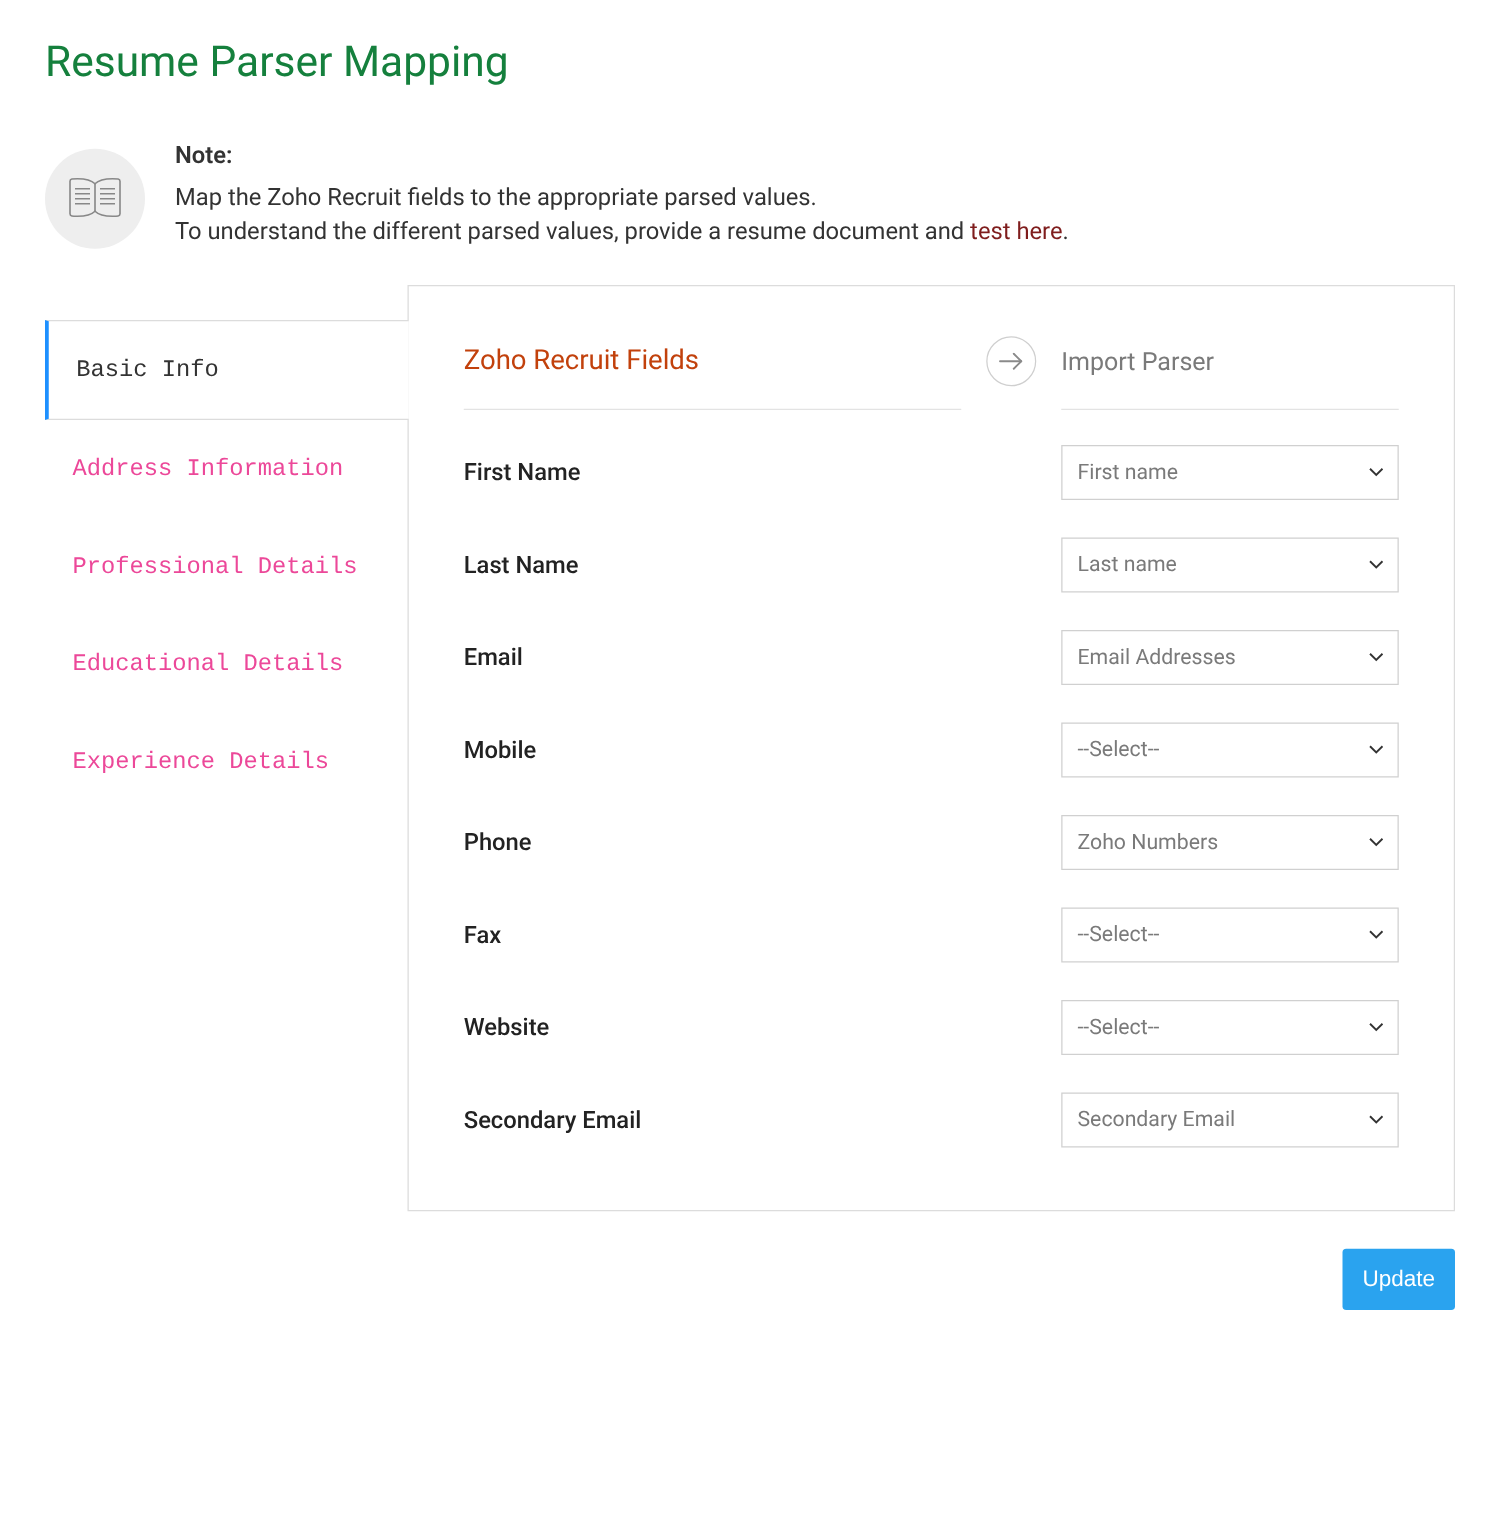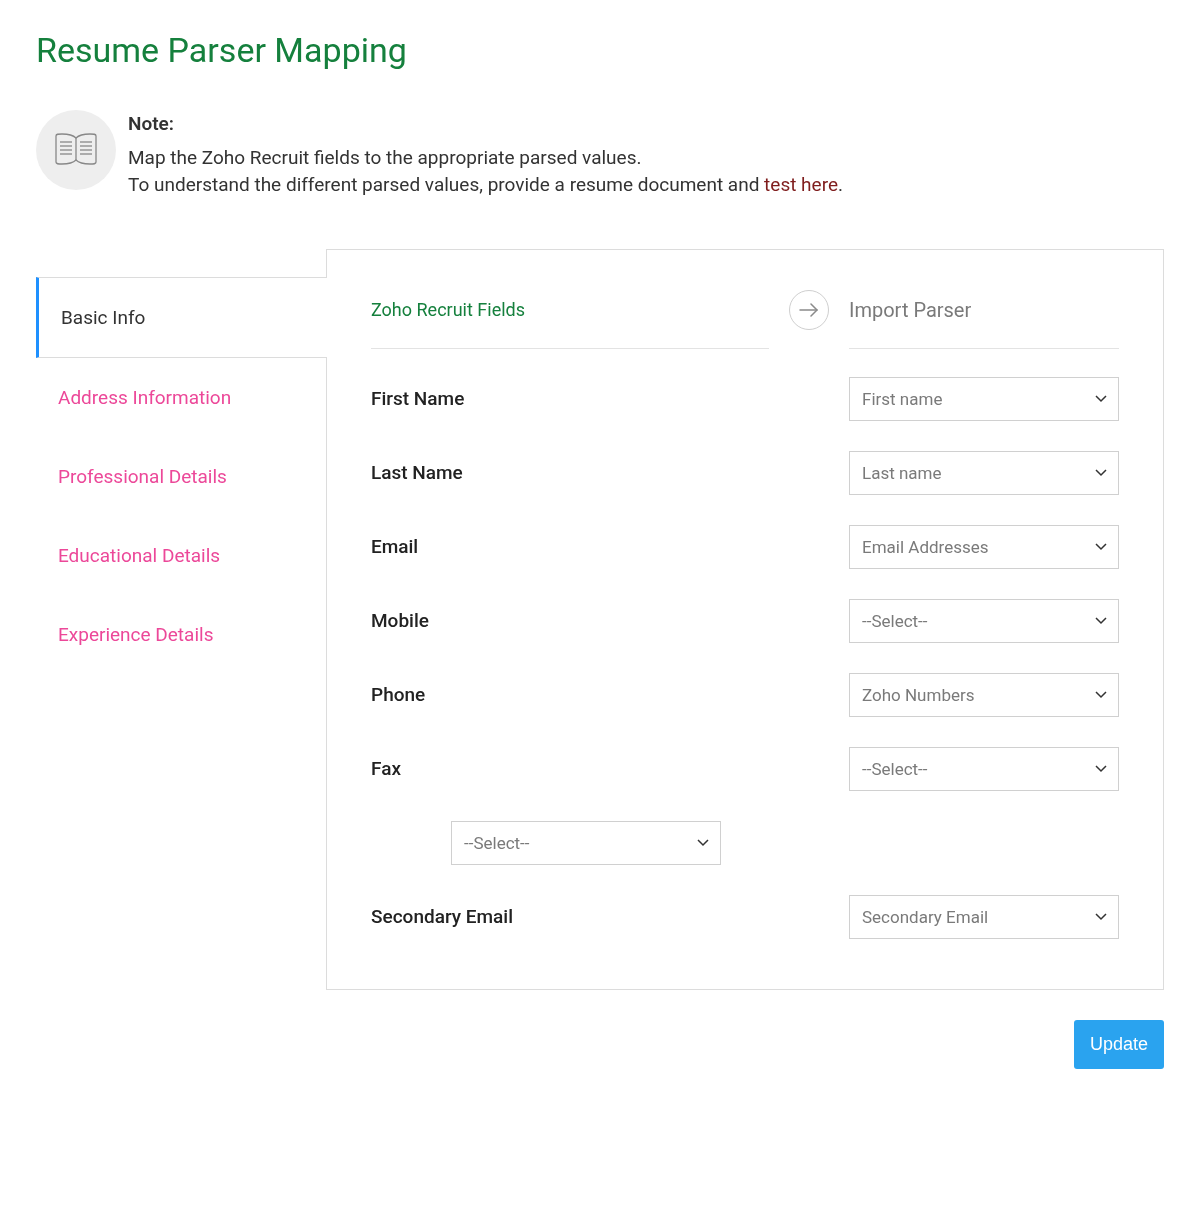--- a/index.html
+++ b/index.html
@@ -11,23 +11,23 @@
     width: 1200px;
   }
   h1.page-title {
     font-size: 34px;
     font-weight: 400;
     color: #15803d;
     margin-bottom: 40px;
   }
   .note-row {
     display: flex;
-    align-items: flex-start;
-    gap: 12px;
-    margin-bottom: 50px;
+    align-items: flex-end;
+    gap: 24px;
+    margin-bottom: 29px;
   }
   .note-icon-circle {
     width: 80px;
     height: 80px;
     border-radius: 50%;
     background: #eeeeee;
     display: flex;
     align-items: center;
     justify-content: center;
     flex-shrink: 0;
@@ -38,20 +38,21 @@
   .note-text a { color: #7f1d1d; text-decoration: none; }
 
   .layout {
     display: flex;
     align-items: flex-start;
   }
   .tabs {
     width: 290px;
     flex-shrink: 0;
     padding-top: 28px;
+    font-family: Liberation Mono, monospace;
   }
   .tab-item {
     padding: 28px 22px;
     font-size: 19px;
     color: #ec4899;
     cursor: pointer;
   }
   .tab-item.active {
     color: #333;
     border: 1px solid #dcdcdc;
@@ -66,21 +67,21 @@
     flex: 1;
     border: 1px solid #dcdcdc;
     padding: 40px 44px 50px 44px;
     position: relative;
   }
   .header-row {
     display: flex;
     align-items: center;
     margin-bottom: 18px;
   }
-  .col-left { flex: 1; font-size: 18px; color: #15803d; }
+  .col-left { flex: 1; font-size: 22px; color: #c2410c; }
   .col-arrow { width: 80px; display: flex; justify-content: center; }
   .col-right { width: 270px; font-size: 20px; color: #7a7a7a; }
   .arrow-circle {
     width: 40px; height: 40px; border: 1px solid #cfcfcf; border-radius: 50%;
     display: flex; align-items: center; justify-content: center;
   }
   .divider-row { display: flex; margin-bottom: 28px; }
   .divider-row .dline { border-top: 1px solid #e3e3e3; }
   .divider-row .l { flex: 1; margin-right: 80px; }
   .divider-row .r { width: 270px; }
@@ -251,20 +252,21 @@
         <div class="field-select">--Select--</div>
         <span class="chev">
             <svg width="12" height="8" viewBox="0 0 12 8" fill="none" stroke="#333" stroke-width="1.5">
               <polyline points="1,1 6,6 11,1"></polyline>
             </svg>
           </span>
       </div>
     </div>
 
     <div class="field-row">
+      <div class="field-label">Website</div>
       <div class="field-spacer"></div>
       <div class="field-select-wrap">
         <div class="field-select">--Select--</div>
         <span class="chev">
             <svg width="12" height="8" viewBox="0 0 12 8" fill="none" stroke="#333" stroke-width="1.5">
               <polyline points="1,1 6,6 11,1"></polyline>
             </svg>
           </span>
       </div>
     </div>

